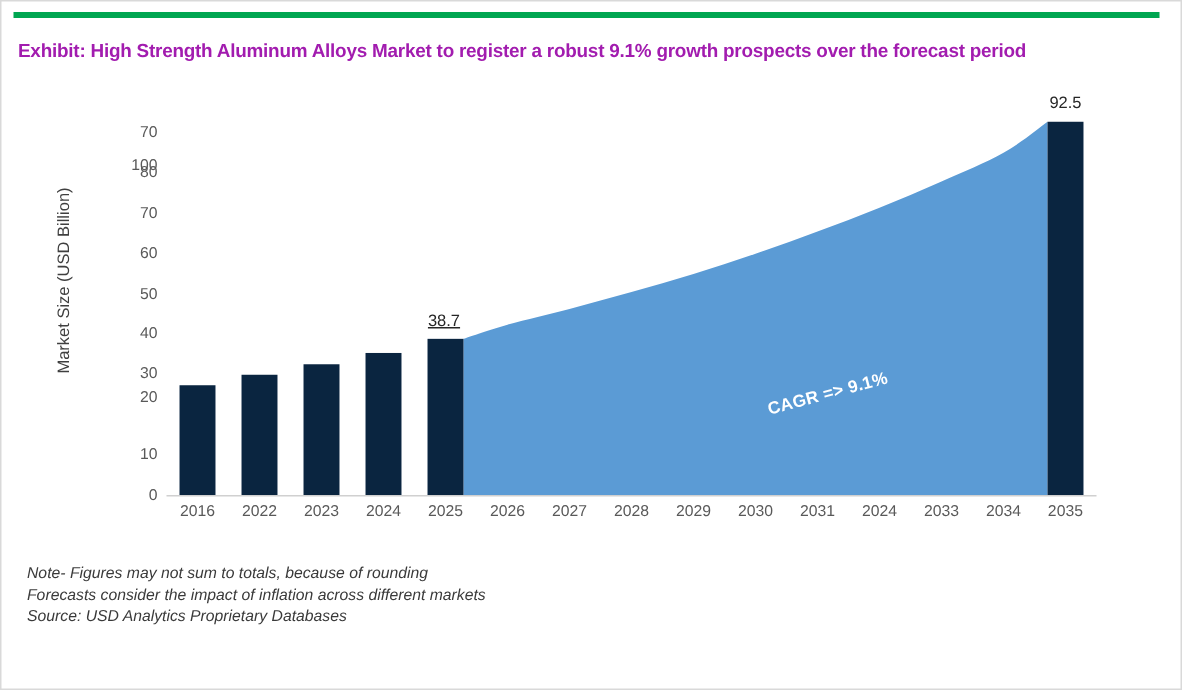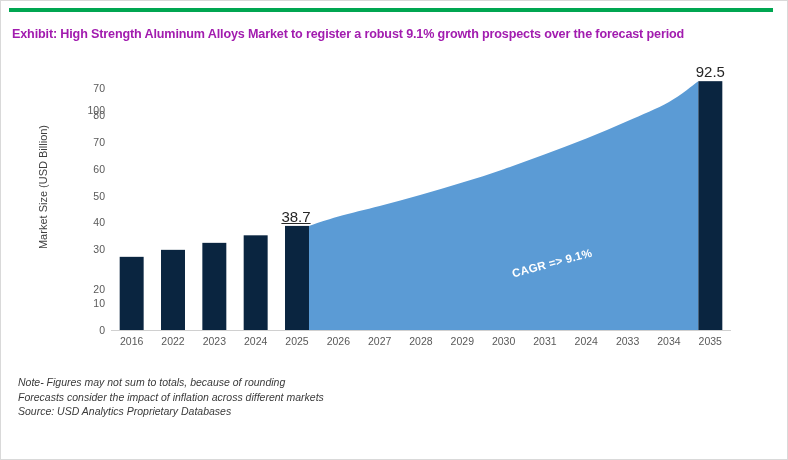--- a/index.html
+++ b/index.html
@@ -106,21 +106,21 @@
     display: flex;
   }
   .xtick {
     flex: 1 1 0;
     text-align: center;
     font-size: 10.5px;
     color: #595959;
   }
   .dlabel {
     position: absolute;
-    font-size: 15px;
+    font-size: 11px;
     color: #262626;
     white-space: nowrap;
     transform: translateX(-50%);
   }
   #cagr {
     position: absolute;
     font-size: 11.5px;
     font-weight: bold;
     color: #ffffff;
     white-space: nowrap;
@@ -152,21 +152,21 @@
 
     <div id="yticks">
         <div class="ytick" style="top: 0px; margin-top: 44px;">100</div>
         <div class="ytick" style="top: 26.9px;">70</div>
         <div class="ytick" style="top: 53.8px;">80</div>
         <div class="ytick" style="top: 80.7px;">70</div>
         <div class="ytick" style="top: 107.6px;">60</div>
         <div class="ytick" style="top: 134.5px;">50</div>
         <div class="ytick" style="top: 161.4px;">40</div>
         <div class="ytick" style="top: 188.3px;">30</div>
-        <div class="ytick" style="top: 228px; text-align: right;">20</div>
+        <div class="ytick" style="top: 204px; text-align: right;">20</div>
         <div class="ytick" style="top: 242.1px;">10</div>
         <div class="ytick" style="top: 269px;">0</div>
       </div>
 
     <div id="axis-line"></div>
 
     <div id="plot">
       <svg id="chart-svg" viewBox="0 0 620 269" preserveAspectRatio="none">
         <g id="area-group">
             <path d="M 197.98666666666668 164.897 C 202.8777777777778 163.32783333333333, 215.55333333333334 158.79966666666664, 227.33333333333334 155.48199999999997 C 239.11333333333334 152.1643333333333, 254.8888888888889 148.62249999999997, 268.6666666666667 144.99099999999999 C 282.44444444444446 141.3595, 296.2222222222223 137.5935, 310.00000000000006 133.693 C 323.7777777777778 129.79250000000002, 337.5555555555556 125.8471666666667, 351.33333333333337 121.58800000000002 C 365.11111111111114 117.32883333333335, 378.8888888888889 112.84550000000002, 392.6666666666667 108.138 C 406.44444444444446 103.4305, 420.2222222222223 98.454, 434.00000000000006 93.34299999999999 C 447.7777777777778 88.23199999999999, 461.5555555555556 83.03133333333331, 475.33333333333337 77.47199999999998 C 489.11111111111114 71.91266666666665, 502.88888888888886 66.08433333333332, 516.6666666666666 59.986999999999995 C 530.4444444444443 53.88966666666666, 546.22 47.52333333333334, 558 40.888000000000005 C 569.78 34.25266666666667, 582.4555555555555 23.627166666666653, 587.3466666666667 20.174999999999983 L 587.3466666666667 269 L 197.98666666666668 269 Z" fill="#5b9bd5"></path>

